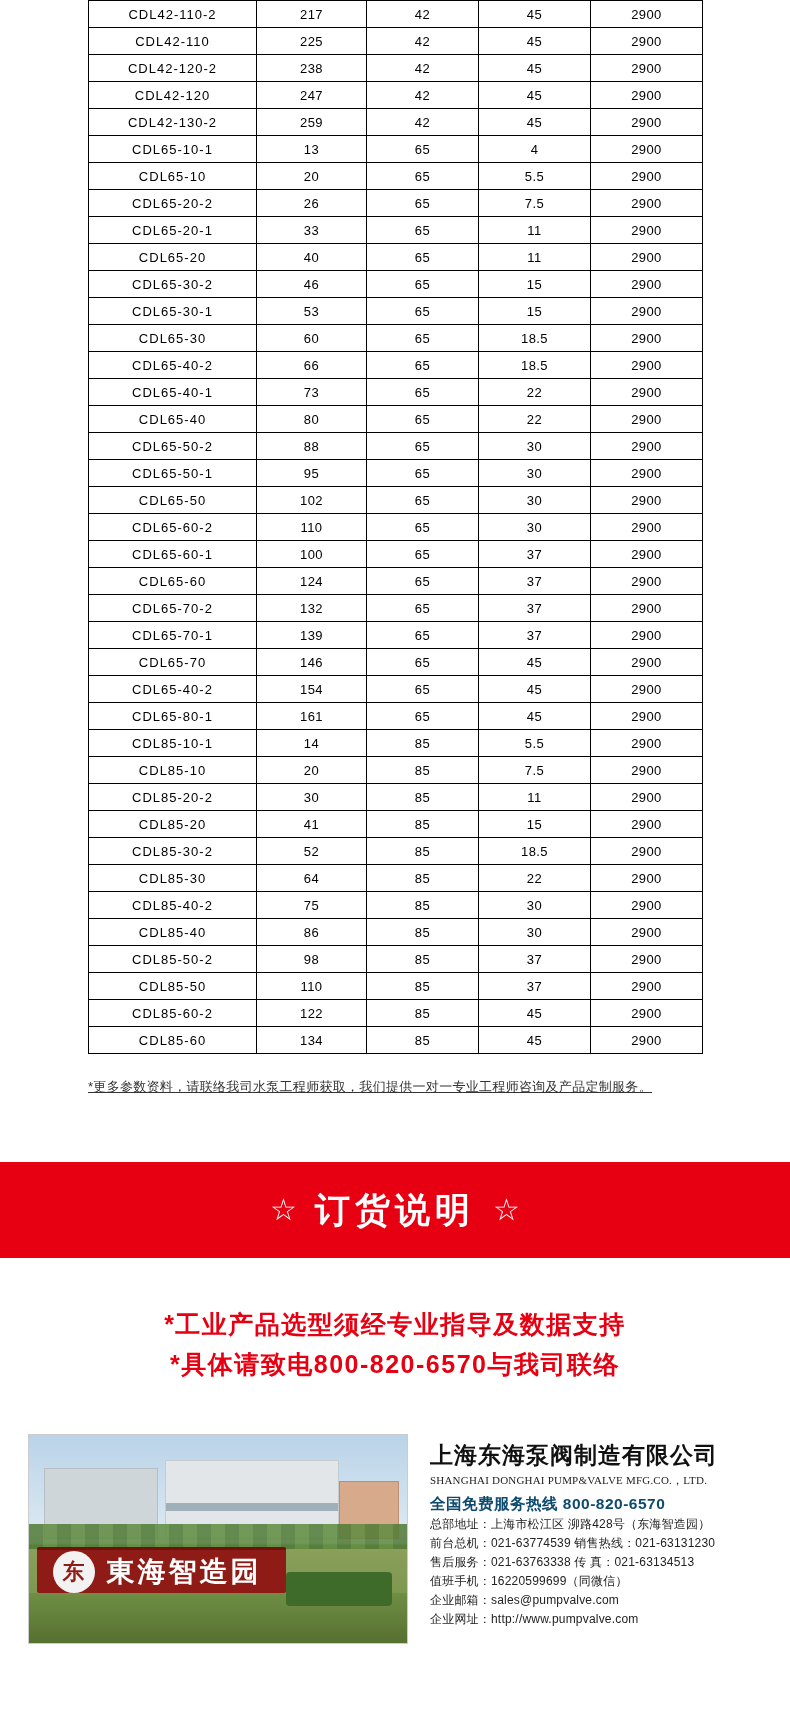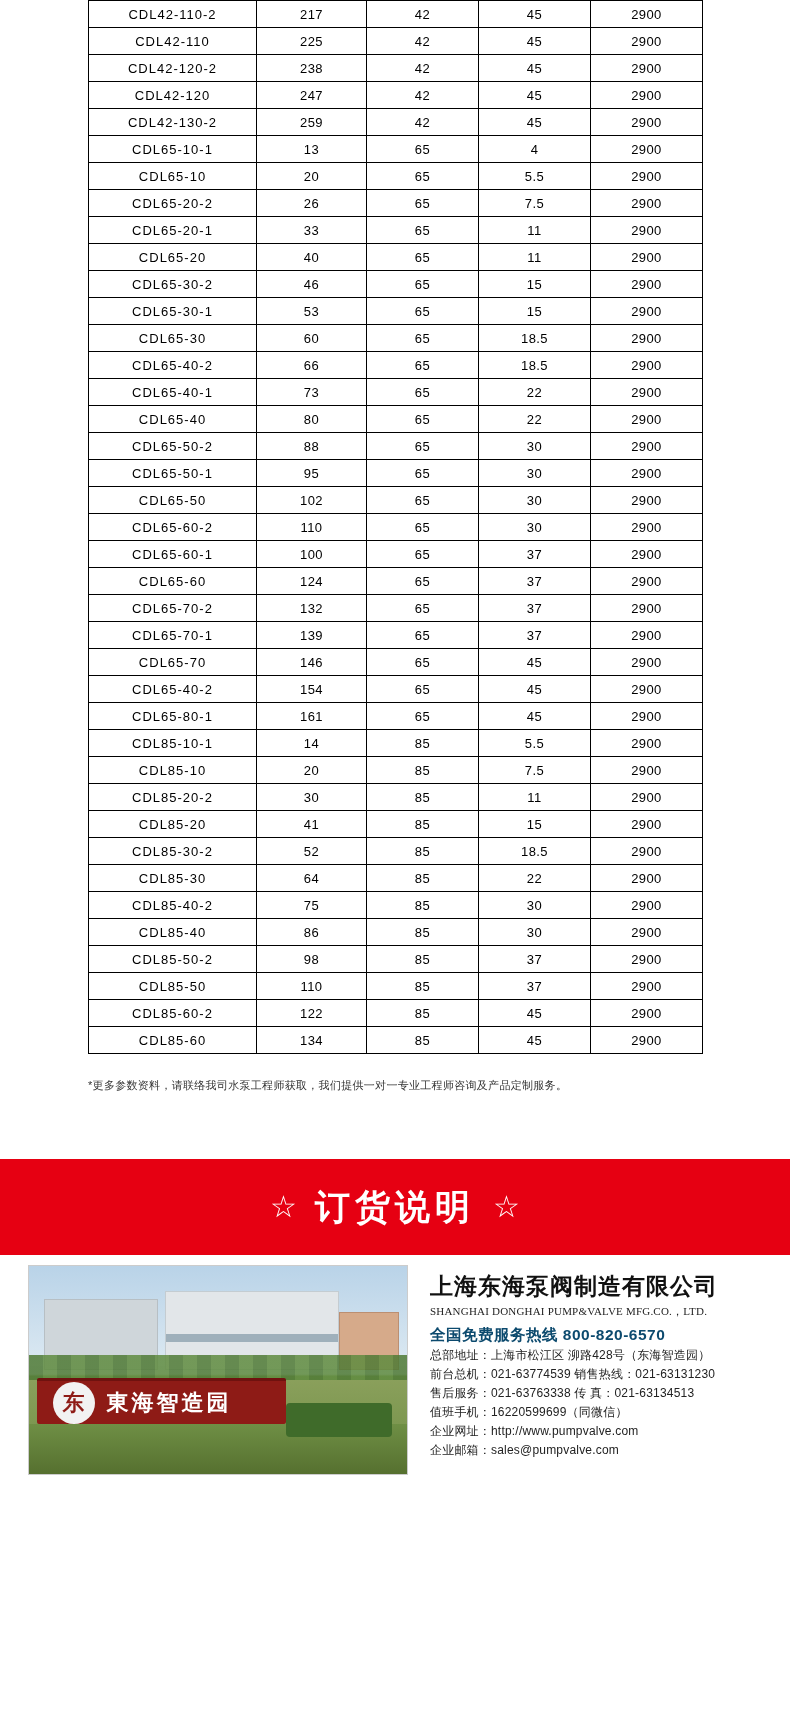--- a/index.html
+++ b/index.html
@@ -41,23 +41,24 @@
     letter-spacing: 1px;
   }
   table.spec td.c2 { width: 110px; }
   table.spec td.c3 { width: 112px; }
   table.spec td.c4 { width: 112px; }
   table.spec td.c5 { width: 112px; margin-top: 7px; }
 
   
   .footnote {
     padding: 18px 88px 0 88px;
-    font-size: 11px;
+    font-size: 13px;
     color: #333333;
     letter-spacing: 0.3px;
+    text-decoration: underline;
   }
 
   
   .banner {
     margin-top: 66px;
     background: #e60012;
     height: 96px;
     display: flex;
     align-items: center;
     justify-content: center;
@@ -139,21 +140,21 @@
   }
   .photo .wall .emblem {
     position: absolute; left: 16px; top: 50%; transform: translateY(-50%);
     width: 42px; height: 42px; border-radius: 50%;
     background: #f2f2f2; color: #8e1b16;
     font-size: 22px; font-weight: bold;
     display: flex; align-items: center; justify-content: center;
   }
   .photo .wall .wall-text {
     position: absolute; left: 70px; top: 50%; transform: translateY(-50%);
-    color: #ffffff; font-size: 22px; font-weight: bold; letter-spacing: 3px;
+    color: #ffffff; font-size: 28px; font-weight: bold; letter-spacing: 3px;
     white-space: nowrap;
   }
   .photo .ground {
     position: absolute; left: 0; bottom: 0; width: 100%; height: 24%;
     background: linear-gradient(#6f8f45, #56702f);
   }
   .photo .hedge {
     position: absolute; right: 4%; bottom: 18%; width: 28%; height: 16%;
     background: #3f6b2a; border-radius: 4px;
   }
@@ -476,20 +477,24 @@
   </div>
 
   <div class="footnote">*更多参数资料，请联络我司水泵工程师获取，我们提供一对一专业工程师咨询及产品定制服务。</div>
 
   <div class="banner">
     <span class="star">☆</span>
     <span class="banner-title">订货说明</span>
     <span class="star">☆</span>
   </div>
 
+  <div class="notes">
+    <div class="note-line">*工业产品选型须经专业指导及数据支持</div>
+    <div class="note-line">*具体请致电800-820-6570与我司联络</div>
+  </div>
 
   <div class="footer">
     <div class="photo">
       <div class="sky"></div>
       <div class="bldg-left"></div>
       <div class="bldg-main"></div>
       <div class="bldg-right"></div>
       <div class="trees"></div>
       <div class="ground"></div>
       <div class="hedge"></div>
@@ -500,18 +505,18 @@
     </div>
 
     <div class="company">
       <div class="cn-name">上海东海泵阀制造有限公司</div>
       <div class="en-name">SHANGHAI DONGHAI PUMP&amp;VALVE MFG.CO.，LTD.</div>
       <div class="hotline">全国免费服务热线  800-820-6570</div>
       <div class="contact-line">总部地址：上海市松江区  泖路428号（东海智造园）</div>
       <div class="contact-line">前台总机：021-63774539   销售热线：021-63131230</div>
       <div class="contact-line">售后服务：021-63763338  传     真：021-63134513</div>
       <div class="contact-line">值班手机：16220599699（同微信）</div>
+      <div class="contact-line">企业邮箱：sales@pumpvalve.com</div>
       <div class="contact-line">企业网址：http://www.pumpvalve.com</div>
-      <div class="contact-line">企业邮箱：sales@pumpvalve.com</div>
     </div>
   </div>
 
 </div>
 
 </body></html>

